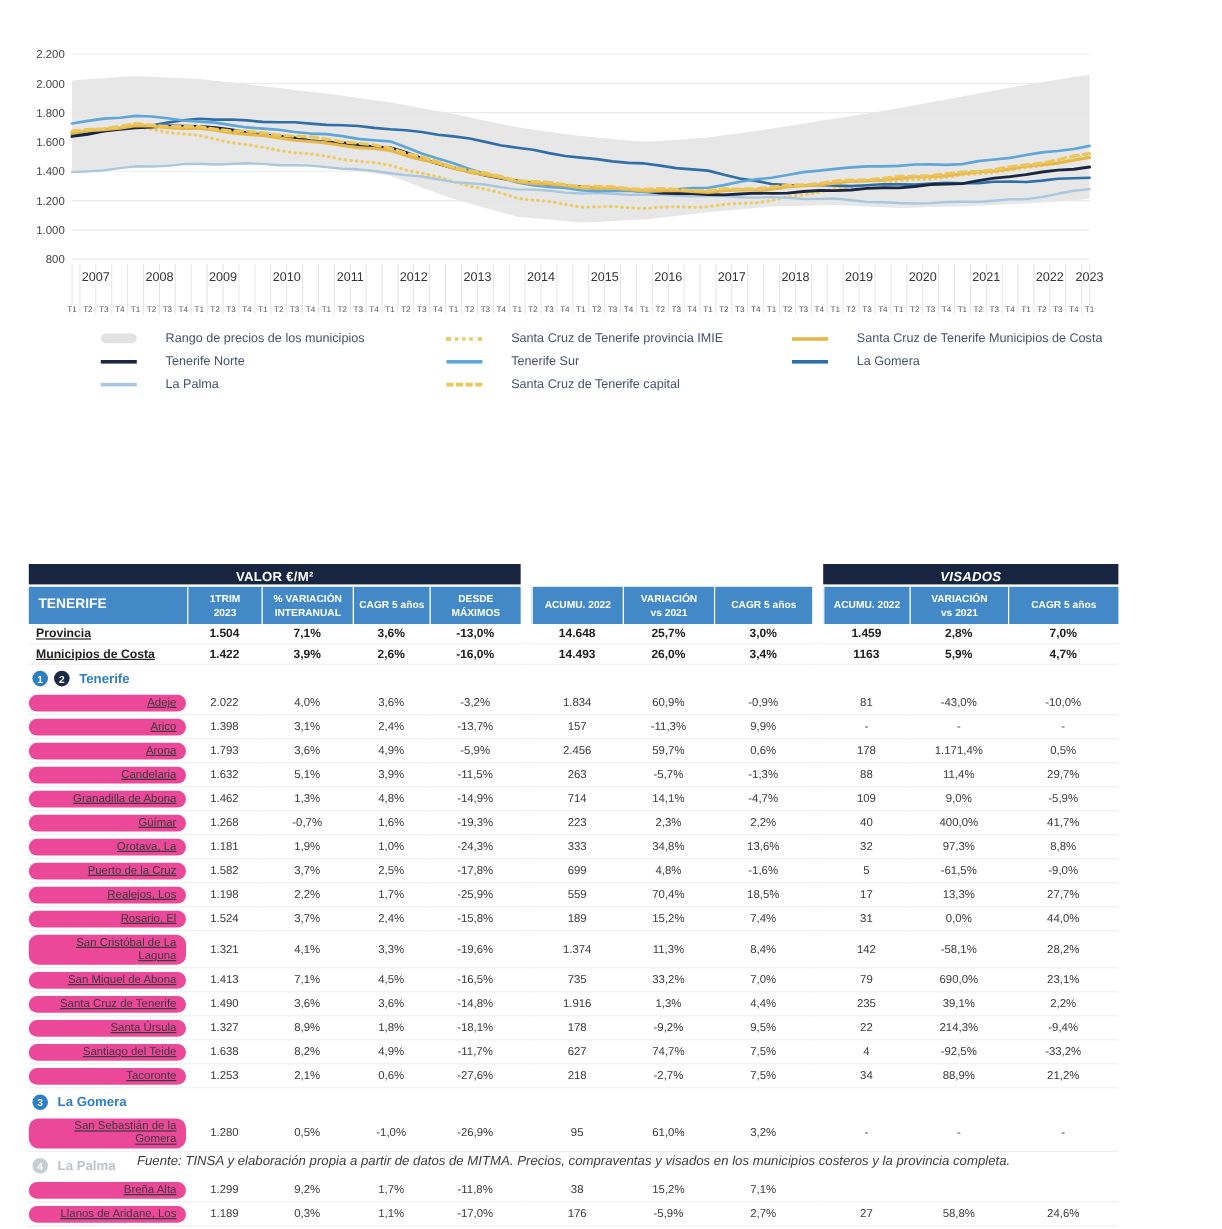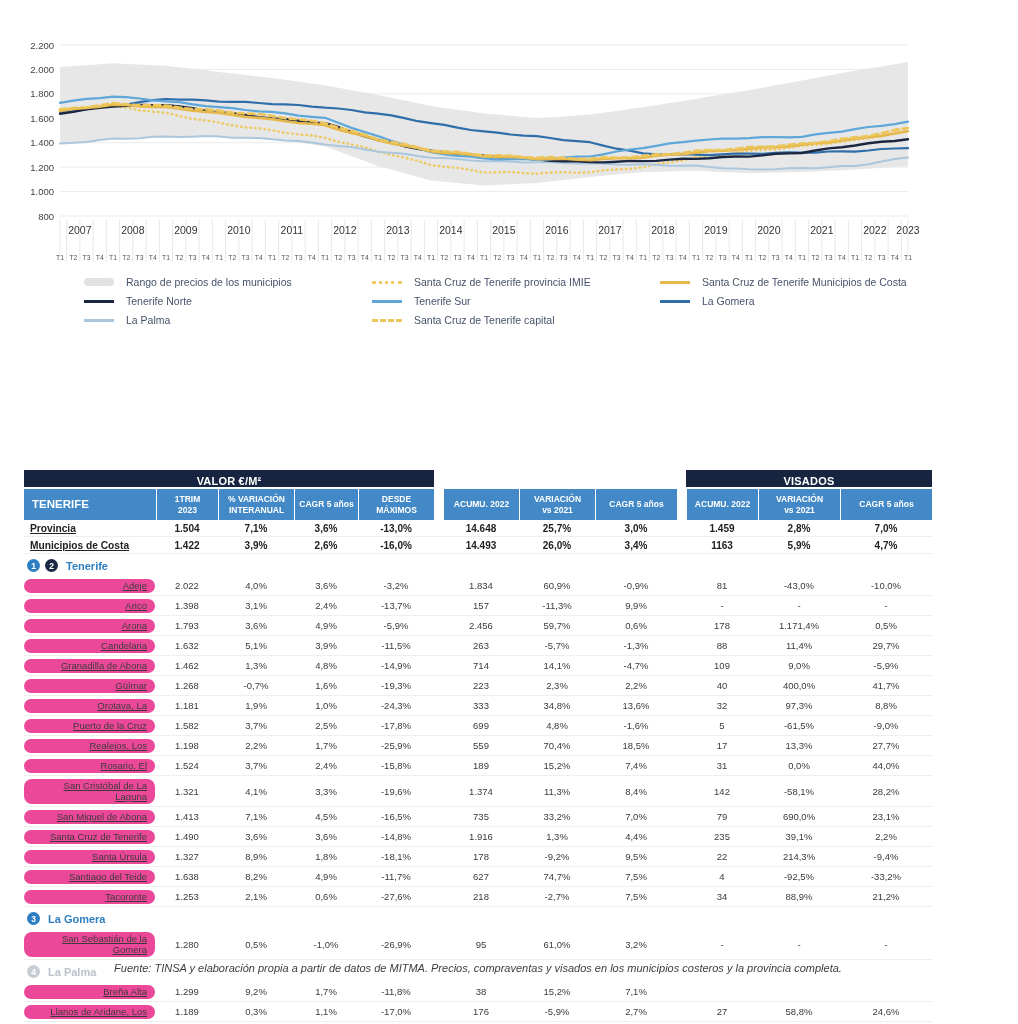--- a/index.html
+++ b/index.html
@@ -3,21 +3,21 @@
 <meta charset="utf-8">
 <style>
   html,body{margin:0;padding:0;background:#ffffff;}
   body{font-family:"Liberation Sans", sans-serif; color:#333;}
   #page{position:relative;width:1018px;height:1024px;background:#fff;overflow:hidden;}
 
   
   #chart-wrap{position:absolute;left:14px;top:36px;width:960px;height:232px;}
   #legend{position:absolute;left:84px;top:276px;width:880px;display:grid;
           grid-template-columns:288px 288px 304px;row-gap:7px;}
-  .legend-item{display:flex;align-items:center;gap:12px;font-size:10.5px;color:#46526b;}
+  .legend-item{display:flex;align-items:center;gap:24px;font-size:10.5px;color:#46526b;}
   .sw{width:30px;flex:0 0 30px;}
   .sw-band{height:8px;border-radius:4px;}
   .sw-solid{height:3px;}
   .sw-dotted{height:0;border-top:3px dotted;}
   .sw-dashed{height:0;border-top:3px dashed;}
 
   
   #table-wrap{position:absolute;left:24px;top:470px;width:908px;}
   #grid{display:grid;
         grid-template-columns:132px 62px 76px 64px 76px 9px 76px 76px 82px 9px 72px 82px 92px;
@@ -253,21 +253,21 @@
       <div class="legend-item">
         <span class="sw sw-dashed" style="border-top-color: rgb(236, 198, 90);"></span>
         <span>Santa Cruz de Tenerife capital</span>
       </div>
     </div>
   <div id="table-wrap">
     <div id="grid">
         <div class="ghead" style="grid-column: 1 / 6;">VALOR €/M²</div>
         <div class="gapcell" style="grid-column: 6 / 7;"></div>
         <div class="gapcell" style="grid-column: 10 / 11;"></div>
-        <div class="ghead" style="grid-column: 11 / 14;">VISADOS</div>
+        <div class="ghead" style="grid-column: 11 / 14; font-style: italic;">VISADOS</div>
         <div class="subh first">TENERIFE</div>
         <div class="subh">1TRIM
 2023</div>
         <div class="subh">% VARIACIÓN
 INTERANUAL</div>
         <div class="subh">CAGR 5 años</div>
         <div class="subh">DESDE
 MÁXIMOS</div>
         <div class="gapcell"></div>
         <div class="subh">ACUMU. 2022</div>

